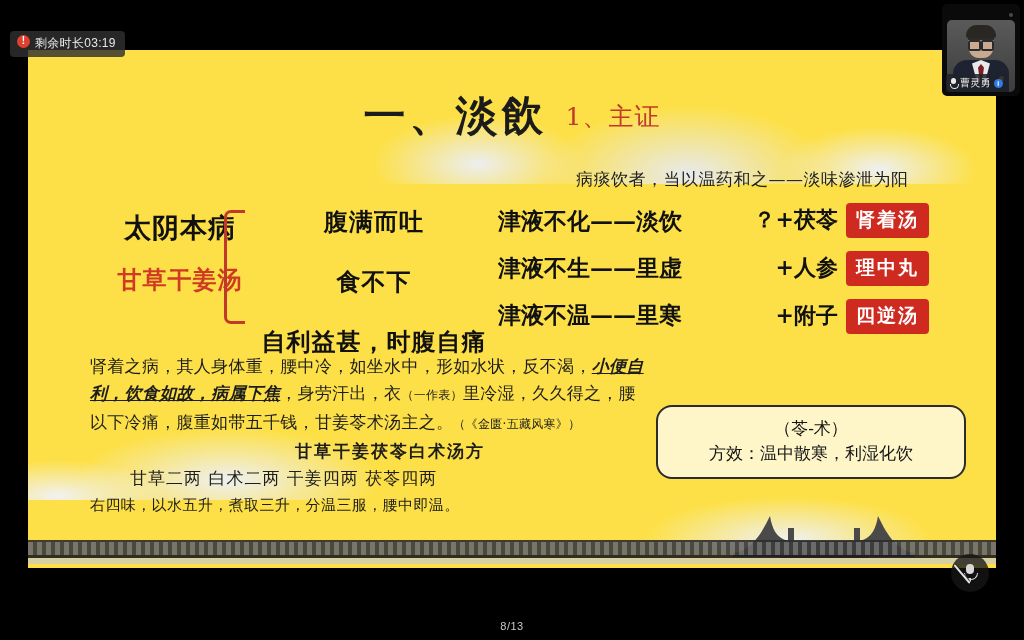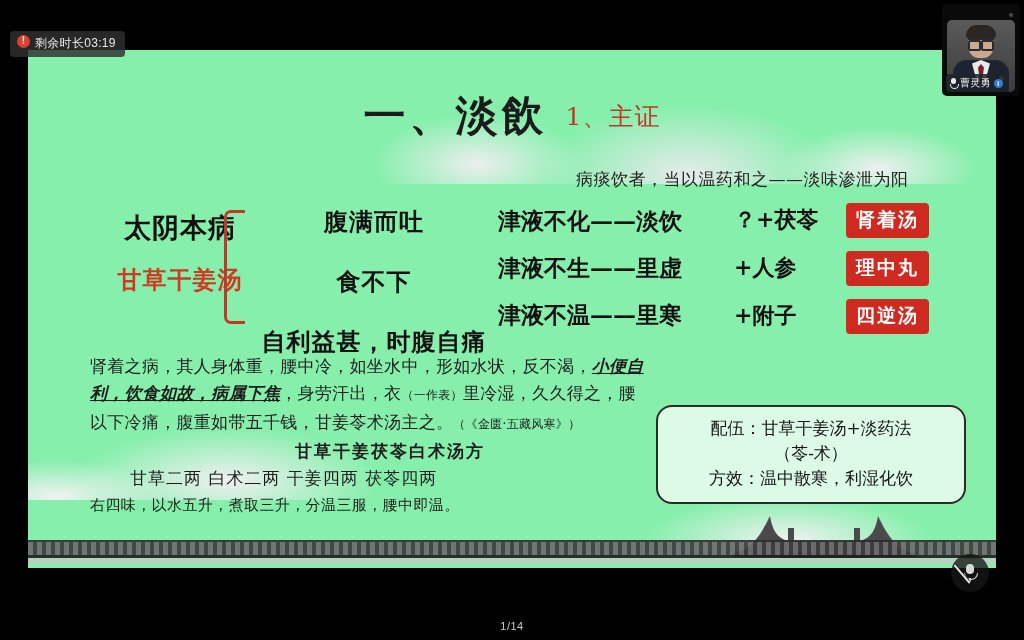--- a/index.html
+++ b/index.html
@@ -2,21 +2,21 @@
 <html><head>
 <meta charset="utf-8">
 <style>
   html,body{margin:0;padding:0;background:#000;}
   body{width:1024px;height:640px;overflow:hidden;font-family:"Liberation Sans","DejaVu Sans",sans-serif;}
   #app{position:relative;width:1024px;height:640px;background:#000;overflow:hidden;}
 
   
   #slide{
     position:absolute;left:28px;top:50px;width:968px;height:518px;
-    background:#86efac;overflow:hidden;
+    background:#fde047;overflow:hidden;
   }
   
   .mtn{position:absolute;pointer-events:none;}
   .mtn.top{left:330px;top:-6px;width:640px;height:140px;
     background:
       radial-gradient(ellipse 150px 70px at 120px 120px, #eceeef 0%, rgba(236,238,239,0) 70%),
       radial-gradient(ellipse 200px 95px at 330px 130px, #e7eaec 0%, rgba(231,234,236,0) 72%),
       radial-gradient(ellipse 140px 60px at 520px 125px, #eef0f1 0%, rgba(238,240,241,0) 70%);
   }
   .mtn.left{left:-30px;top:250px;width:560px;height:200px;
@@ -54,21 +54,21 @@
   #col2 .ln+.ln{margin-top:28px;}
   
   #col3{left:470px;top:6px;width:240px;}
   #col3 .ln{font-family:"DejaVu Serif","Liberation Serif",serif;font-weight:700;font-size:23px;color:#111;letter-spacing:0px;white-space:nowrap;}
   #col3 .ln+.ln{margin-top:16px;}
   
   #col4{left:706px;top:2px;width:240px;}
   .r4{display:flex;align-items:center;height:36px;}
   .r4+.r4{margin-top:12px;}
   .r4 .lead{font-family:"DejaVu Serif","Liberation Serif",serif;font-weight:700;font-size:22px;color:#111;
-    width:104px;padding-right:8px;white-space:nowrap;}
+    width:104px;text-align:right;padding-right:8px;white-space:nowrap;}
   .pill{background:#cf2a20;color:#fff;font-family:"DejaVu Serif","Liberation Serif",serif;font-weight:700;
     font-size:19px;letter-spacing:2px;padding:4px 10px 5px;border-radius:4px;white-space:nowrap;}
 
   
   #body-text{position:absolute;left:62px;top:303px;width:560px;
     font-family:"DejaVu Serif","Liberation Serif",serif;font-size:17px;color:#1d1d1c;line-height:27px;letter-spacing:0.3px;}
   #body-text .em{font-weight:700;font-style:italic;text-decoration:underline;}
   #body-text .small{font-size:12px;}
   .ind1{margin-left:40px;font-weight:700;font-size:17px;letter-spacing:2px;text-align:center;}
   .ind2{margin-left:40px;font-weight:400;font-size:17px;letter-spacing:1px;}
@@ -194,21 +194,20 @@
     </div>
 
     <div id="body-text">
       <div><span>肾着之病，其人身体重，腰中冷，如坐水中，形如水状，反不渴，</span><span class="em">小便自利，饮食如故，病属下焦</span><span>，身劳汗出，衣</span><span class="small">（一作表）</span><span>里冷湿，久久得之，腰以下冷痛，腹重如带五千钱，甘姜苓术汤主之。</span><span class="small">（《金匮·五藏风寒》）</span></div>
       <div class="ind1">甘草干姜茯苓白术汤方</div>
       <div class="ind2">甘草二两  白术二两  干姜四两  茯苓四两</div>
       <div id="tail">右四味，以水五升，煮取三升，分温三服，腰中即温。</div>
     </div>
 
     <div id="infobox">
-      <div>配伍：甘草干姜汤+淡药法</div>
       <div>（苓-术）</div>
       <div>方效：温中散寒，利湿化饮</div>
     </div>
 
     <div id="roofwrap">
       <svg width="968" height="60" viewBox="0 0 968 60">
         <path d="M705 45 C725 43 735 22 742 8 C744 20 748 30 760 33 L760 20 L766 20 L766 33 L826 33 L826 20 L832 20 L832 33 C844 30 848 20 850 8 C857 22 867 43 887 45 L887 49 L705 49 Z" fill="#4a4a4a"></path>
         <rect x="750" y="33" width="92" height="12" fill="#555"></rect>
         <g fill="#3a3a3a">
           <rect x="752" y="45" width="88" height="5"></rect>
@@ -245,15 +244,15 @@
 
   <div id="mutebtn">
     <span class="ico-micmute">
       <span class="cap"></span>
         <span class="arc"></span>
         <span class="stem"></span>
         <span class="slash"></span>
     </span>
   </div>
 
-  <div id="pager">1/14</div>
+  <div id="pager">8/13</div>
 
 </div>
 
 </body></html>

